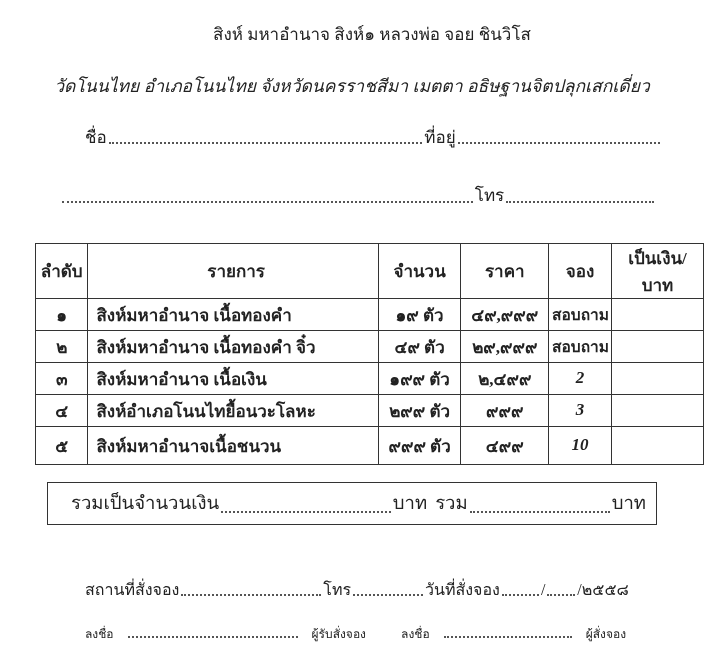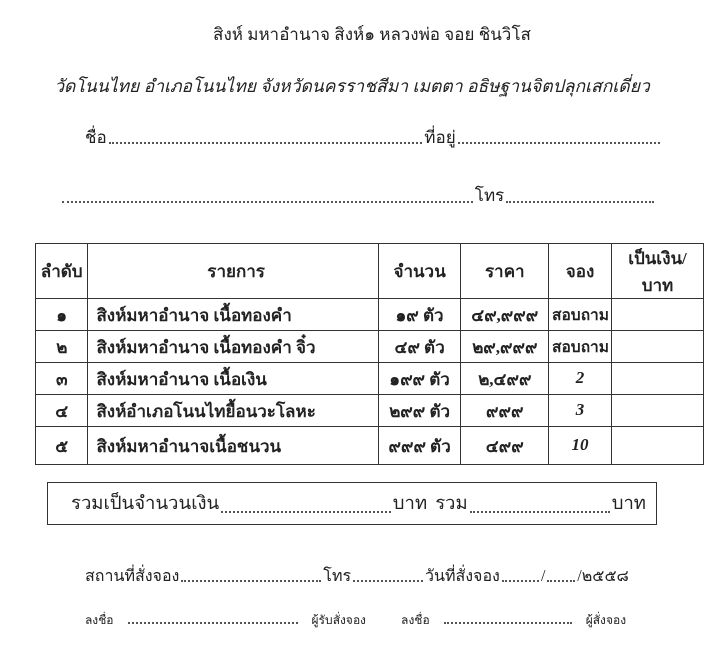--- a/index.html
+++ b/index.html
@@ -41,21 +41,21 @@
   .c-res.inquiry { font-weight:bold; font-size:15.5px; text-align:left; padding-left:3px !important; }
   .c-res.number  { font-style:italic; font-size:17px; }
 
   .total-box {
     margin:17px 0 0 47px; width:610px; box-sizing:border-box;
     border:1px solid #333; padding:5px 10px 7px 23px;
     display:flex; align-items:flex-end; font-size:18.5px;
   }
   .total-box .gap { width:8px; }
 
-  .line-place { margin:41px 62px 0 85px; font-size:16px; }
+  .line-place { margin:55px 62px 0 85px; font-size:16px; }
   .line-sign  { margin:27px 78px 0 85px; font-size:12px;gap:12px; }
   .sign-gap { width:14px; }
 
   .closing-box {
     margin:29px auto 0; width:fit-content; max-width:640px;
     border:1px solid #333; padding:3px 10px 5px 10px;
     font-size:15px; text-align:center;
   }
 </style>
 </head>

